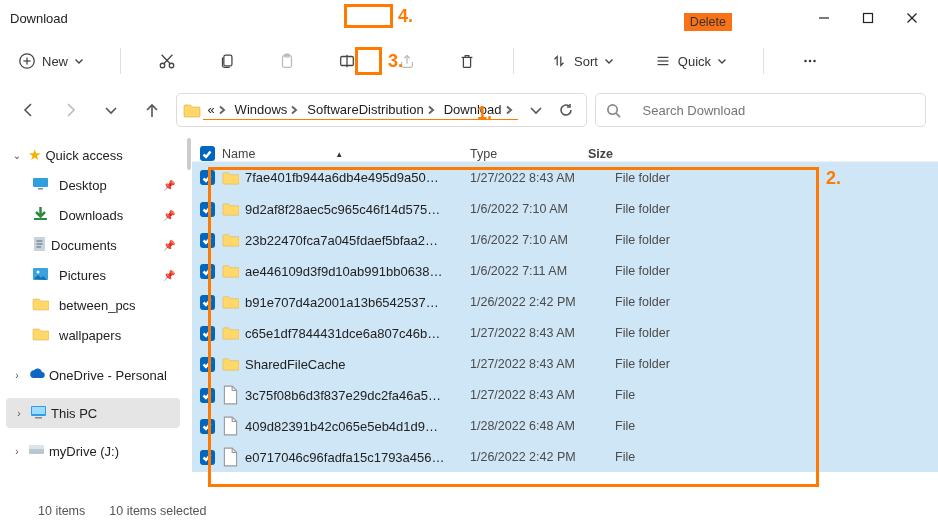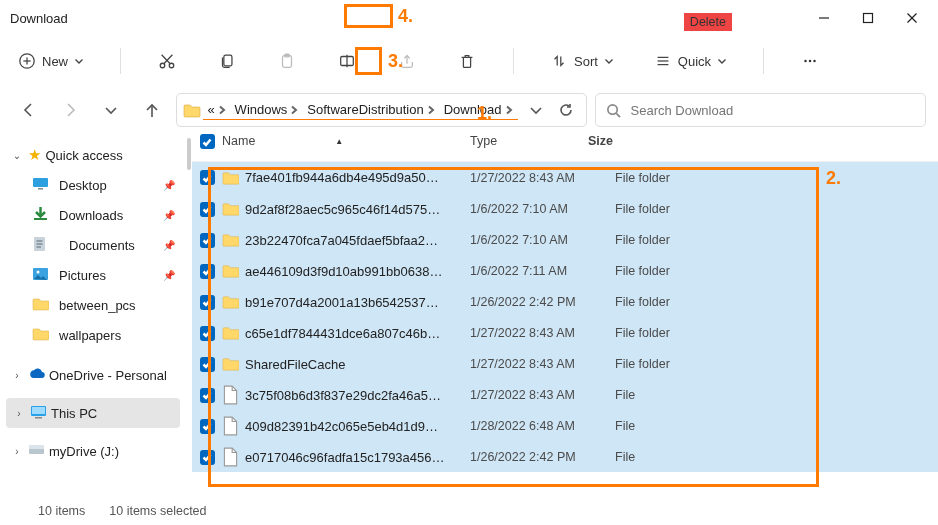--- a/index.html
+++ b/index.html
@@ -6,21 +6,21 @@
   body { font-family: "Segoe UI", Arial, sans-serif; font-size: 13px; color: #222; background: #fff; width: 938px; height: 525px; overflow: hidden; position: relative; }
 
   
   .annot-box { position: absolute; border: 3px solid #ff7a00; pointer-events: none; z-index: 50; }
   .annot-label { position: absolute; color: #ff7a00; font-weight: 700; font-size: 18px; font-family: Arial, sans-serif; pointer-events: none; z-index: 51; }
 
   
   .titlebar { display: flex; align-items: center; height: 36px; padding: 0 4px 0 10px; }
   .titlebar .title { font-size: 13px; }
   .titlebar .spacer { flex: 1; }
-  .titlebar .tooltip { font-size: 12.5px; color: #333; padding: 2px 6px; background: #ef4444; margin-right: 70px; position: relative; top: 4px; margin-left: 37px; }
+  .titlebar .tooltip { font-size: 12.5px; color: #333; padding: 2px 6px; background: #f97316; margin-right: 70px; position: relative; top: 4px; margin-left: 37px; }
   .winbtn { width: 44px; height: 30px; display: flex; align-items: center; justify-content: center; }
   .winbtn svg { width: 12px; height: 12px; stroke: #222; stroke-width: 1.2; fill: none; }
 
   
   .toolbar { display: flex; align-items: center; height: 50px; padding: 0 8px; gap: 20px; }
   .toolbtn { height: 36px; min-width: 40px; border-radius: 5px; display: flex; align-items: center; justify-content: center; gap: 6px; padding: 0 10px; color: #333; }
   .toolbtn svg { width: 18px; height: 18px; stroke: #444; stroke-width: 1.4; fill: none; }
   .toolbtn .chev { width: 10px; height: 10px; stroke-width: 1.4; }
   .disabled svg { stroke: #bbb !important; }
   .disabled { color: #bbb; }
@@ -29,42 +29,42 @@
   
   .navrow { display: flex; align-items: center; height: 48px; padding: 0 12px; gap: 8px; }
   .navrow .navbtn { width: 34px; height: 34px; display: flex; align-items: center; justify-content: center; border-radius: 4px; }
   .navrow .navbtn svg { width: 16px; height: 16px; stroke: #555; stroke-width: 1.6; fill: none; }
   .navrow .navbtn.disabled svg { stroke: #ccc; }
   .addressbar { flex: 1; height: 34px; border: 1px solid #ddd; border-radius: 5px; display: flex; align-items: center; padding: 0 6px; gap: 2px; background: #fff; }
   .addressbar .folder-ico { width: 18px; height: 15px; }
   .crumb { display: flex; align-items: center; gap: 2px; padding: 2px 4px; font-size: 13px; }
   .crumb .chev { width: 10px; height: 10px; stroke: #666; stroke-width: 2; fill: none; }
   .addressbar .spacer { flex: 1; }
-  .searchbox { width: 340px; height: 34px; border: 1px solid #ddd; border-radius: 5px; display: flex; align-items: center; padding: 0 10px; gap: 10px; color: #888; }
+  .searchbox { width: 340px; height: 34px; border: 1px solid #ddd; border-radius: 5px; display: flex; align-items: center; padding: 0 10px; gap: 22px; color: #888; }
   .searchbox svg { width: 15px; height: 15px; stroke: #888; stroke-width: 1.8; fill: none; }
   .searchbox input { border: none; outline: none; flex: 1; font-size: 13px; color: #333; background: transparent; }
 
   
   .main { display: flex; height: calc(525px - 36px - 50px - 48px - 28px); }
   .sidebar { width: 186px; padding: 6px 4px; overflow: hidden; position: relative; }
   .splitter { width: 6px; display: flex; justify-content: center; align-items: flex-start; }
   .splitter .grip { width: 4px; height: 32px; background: #ccc; border-radius: 3px; margin-top: 4px; }
   .content { flex: 1; position: relative; }
 
   .tree-item { display: flex; align-items: center; height: 30px; padding-left: 6px; gap: 4px; border-radius: 4px; }
   .tree-item.child { padding-left: 28px; }
   .tree-item .exp { width: 14px; font-size: 10px; color: #555; text-align: center; }
   .tree-item .pin { position: absolute; right: 10px; font-size: 10px; color: #888; }
   .tree-item.sel { background: #e5e5e5; }
 
   .folder-ico { display: inline-block; }
   .folder-ico svg { display: block; }
 
   
-  .cols { display: flex; align-items: flex-start; height: 28px; border-bottom: 1px solid #f0f0f0; padding: 0; font-size: 12.5px; color: #444; }
+  .cols { display: flex; align-items: flex-end; height: 28px; border-bottom: 1px solid #f0f0f0; padding: 0; font-size: 12.5px; color: #444; }
   .col-check { width: 30px; display: flex; align-items: center; justify-content: center; }
   .col-name { width: 248px; display: flex; align-items: center; gap: 80px; padding-right: 8px; }
   .col-date { width: 145px; }
   .col-type { width: 118px; }
   .col-size { width: 70px; font-weight: bold; }
   .sort-ind { font-size: 8px; color: #333; }
 
   .row { display: flex; align-items: center; height: 31px; background: #cfe6f6; border-radius: 0; font-size: 13px; }
   .row + .row { border-top: 1px solid #fff0; }
   .row .cell-name { width: 248px; display: flex; align-items: center; gap: 6px; overflow: hidden; white-space: nowrap; }
@@ -299,21 +299,21 @@
           <span style="margin-left:6px">Downloads</span>
           <span class="pin">📌</span>
         </div>
         <div class="tree-item child">
           <span><svg width="15" height="16" viewBox="0 0 15 16">
               <rect x="2" y="1" width="11" height="14" rx="1" fill="#c9d3db"></rect>
               <line x1="4.5" y1="5" x2="10.5" y2="5" stroke="#5b6b78"></line>
               <line x1="4.5" y1="8" x2="10.5" y2="8" stroke="#5b6b78"></line>
               <line x1="4.5" y1="11" x2="9" y2="11" stroke="#5b6b78"></line>
             </svg></span>
-          <span style="margin-left:18px">Documents</span>
+          <span style="margin-left:0">Documents</span>
           <span class="pin">📌</span>
         </div>
         <div class="tree-item child">
           <span><svg width="17" height="14" viewBox="0 0 17 14">
               <rect x="1" y="1" width="15" height="12" rx="1" fill="#3aa2e0"></rect>
               <circle cx="6" cy="5" r="1.5" fill="#fff"></circle>
               <path d="M2 12l4-4 3 3 2-2 4 4z" fill="#1770a8"></path>
             </svg></span>
           <span style="margin-left:6px">Pictures</span>
           <span class="pin">📌</span>

